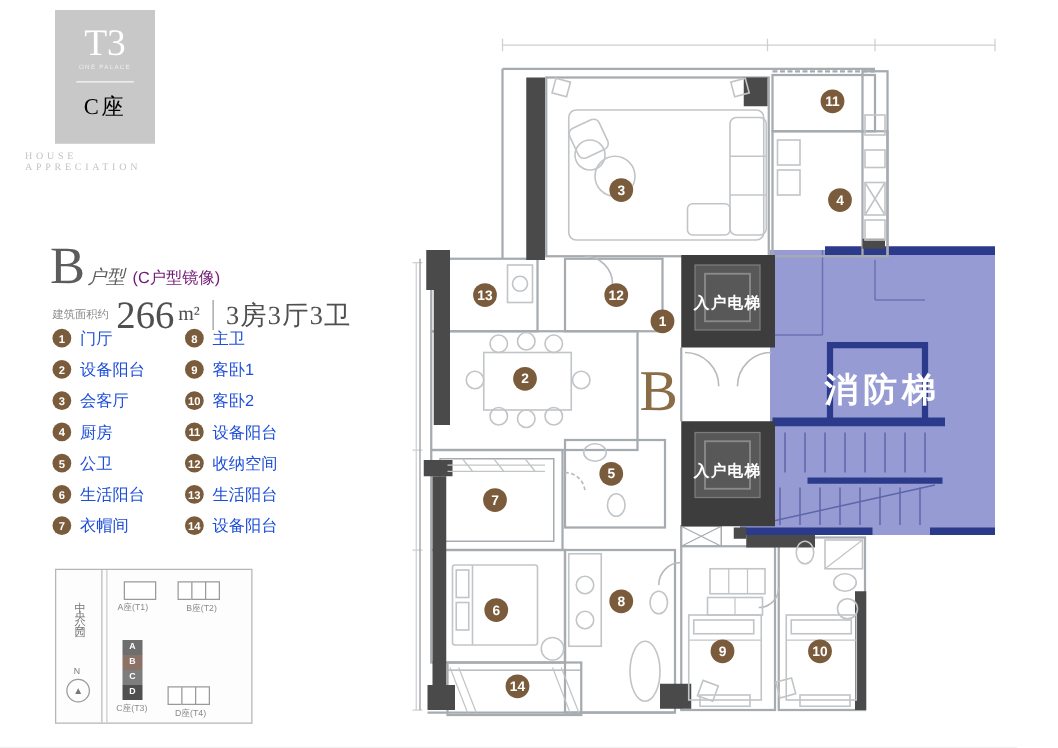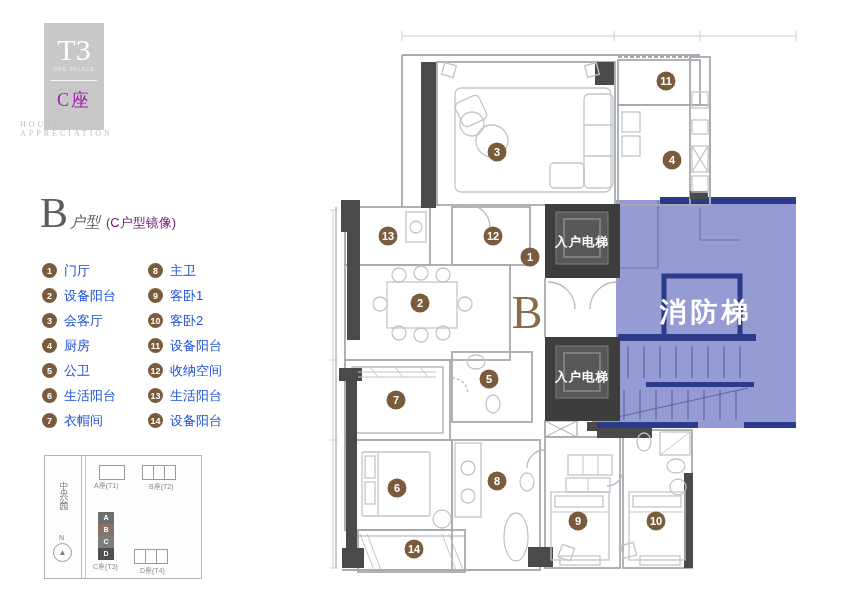--- a/index.html
+++ b/index.html
@@ -1,24 +1,24 @@
 <!DOCTYPE html>
 <html><head>
 <meta charset="utf-8">
 <style>
   html,body{margin:0;padding:0;background:#e8e8e8;}
   .canvas{position:relative;width:846px;height:598px;background:#ffffff;overflow:hidden;
           font-family:"Liberation Sans",sans-serif;color:#555;}
   
-  .logo-box{position:absolute;left:44px;top:23px;width:60px;height:107px;background:#c8c8c8;
+  .logo-box{position:absolute;left:44px;top:8px;width:80px;height:107px;background:#c8c8c8;
             display:flex;flex-direction:column;align-items:center;}
   .logo-main{font-family:"Liberation Serif",serif;font-size:30px;color:#fff;line-height:1;margin-top:12px;}
   .logo-sub{font-size:5px;letter-spacing:1px;color:#eee;margin-top:1px;}
   .logo-div{width:46px;height:1px;background:rgba(255,255,255,.85);margin-top:8px;}
-  .logo-block{font-family:"Liberation Serif",serif;font-size:18px;color:#a21caf;margin-top:7px;letter-spacing:2px;}
+  .logo-block{font-family:"Liberation Serif",serif;font-size:18px;color:#000000;margin-top:7px;letter-spacing:2px;}
   .tagline{position:absolute;left:20px;top:121px;width:120px;text-align:left;color:#c3c3c3;
            font-family:"Liberation Serif",serif;font-size:8px;letter-spacing:3px;line-height:1.1;}
   
   .title-row{position:absolute;left:40px;top:192px;display:flex;align-items:baseline;white-space:nowrap;}
   .t-letter{font-family:"Liberation Serif",serif;font-size:42px;color:#5c5c5c;line-height:1;}
   .t-suffix{font-size:15px;color:#5c5c5c;margin-left:2px;font-style:italic;}
   .t-note{font-size:13px;color:#701a75;margin-left:6px;}
   .area-row{position:absolute;left:42px;top:236px;display:flex;align-items:center;white-space:nowrap;}
   .a-label{font-size:9px;color:#8a8a8a;margin-right:6px;}
   .a-value{font-family:"Liberation Serif",serif;font-size:31px;color:#4f4f4f;line-height:1;}
@@ -70,20 +70,27 @@
   </div>
   <div class="tagline">
     <div>HOUSE</div>
     <div>APPRECIATION</div>
   </div>
 
   <div class="title-row">
     <span class="t-letter">B</span>
     <span class="t-suffix">户型</span>
     <span class="t-note">(C户型镜像)</span>
+  </div>
+  <div class="area-row">
+    <span class="a-label">建筑面积约</span>
+    <span class="a-value">266</span>
+    <span class="a-unit">m²</span>
+    <span class="a-div"></span>
+    <span class="a-rooms">3房3厅3卫</span>
   </div>
 
   <div class="legend">
     <div class="lg-col c1">
       <div class="lg-row">
           <span class="lg-num">1</span>
           <span class="lg-label">门厅</span>
         </div>
       <div class="lg-row">
           <span class="lg-num">2</span>

